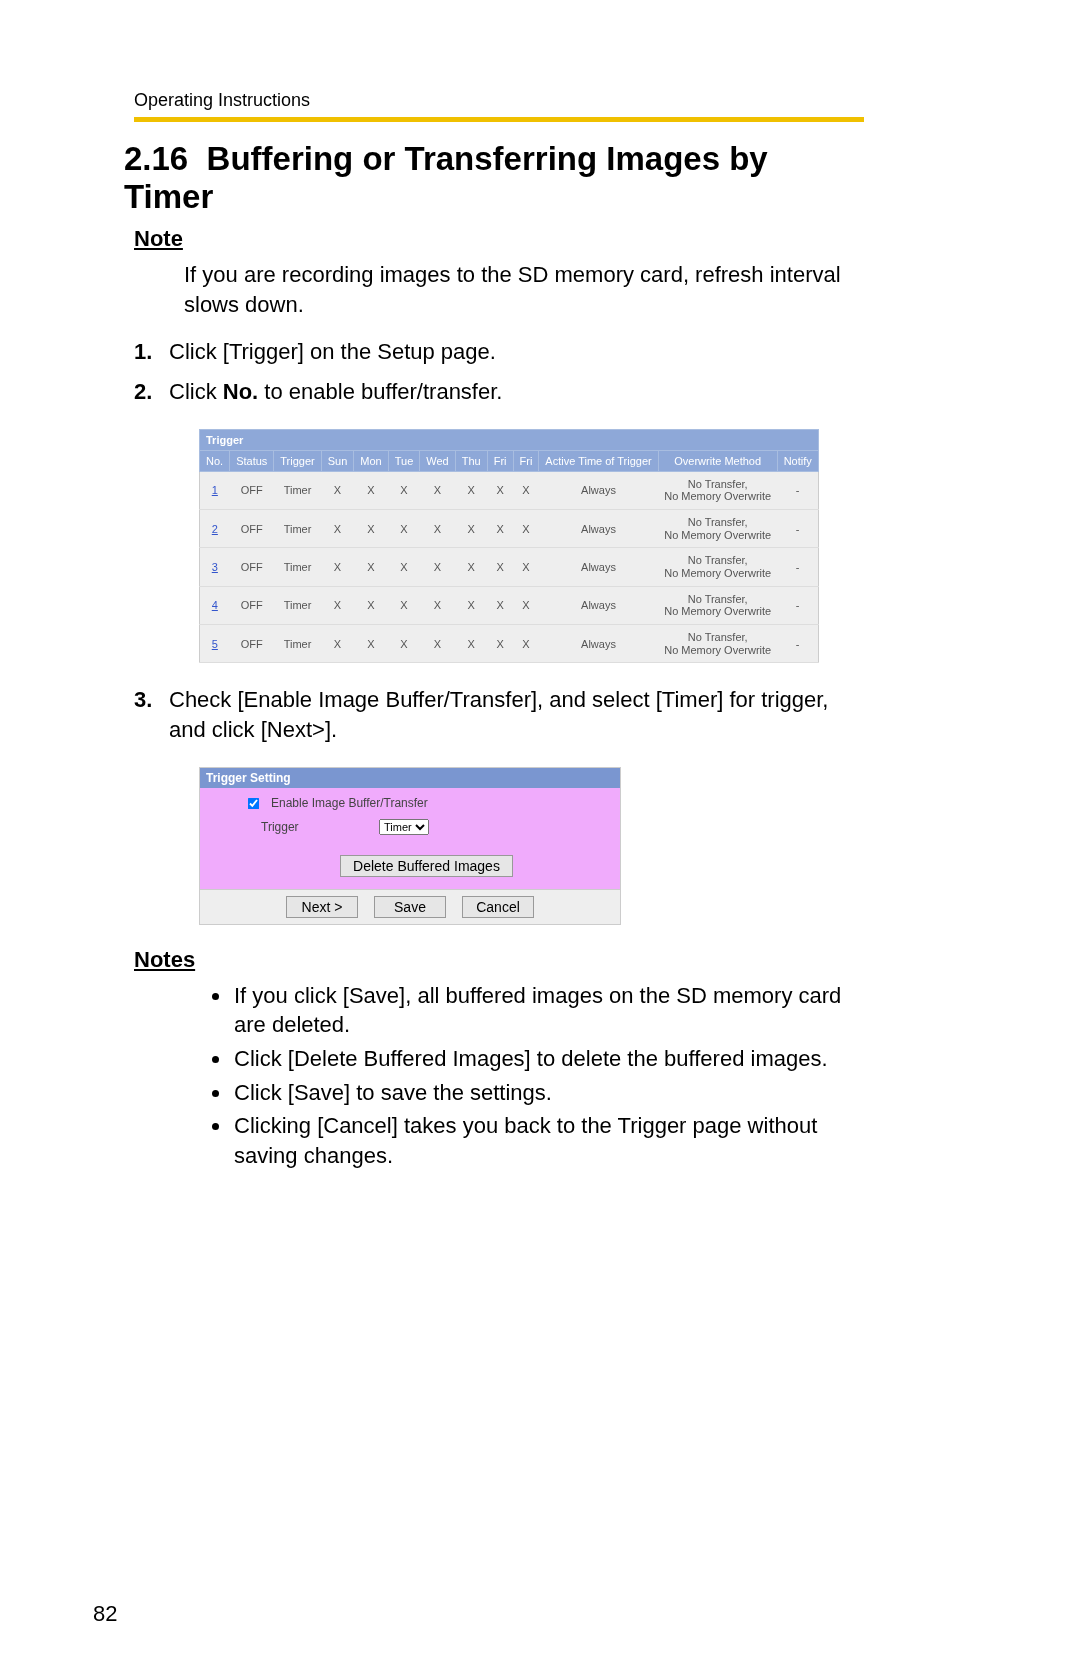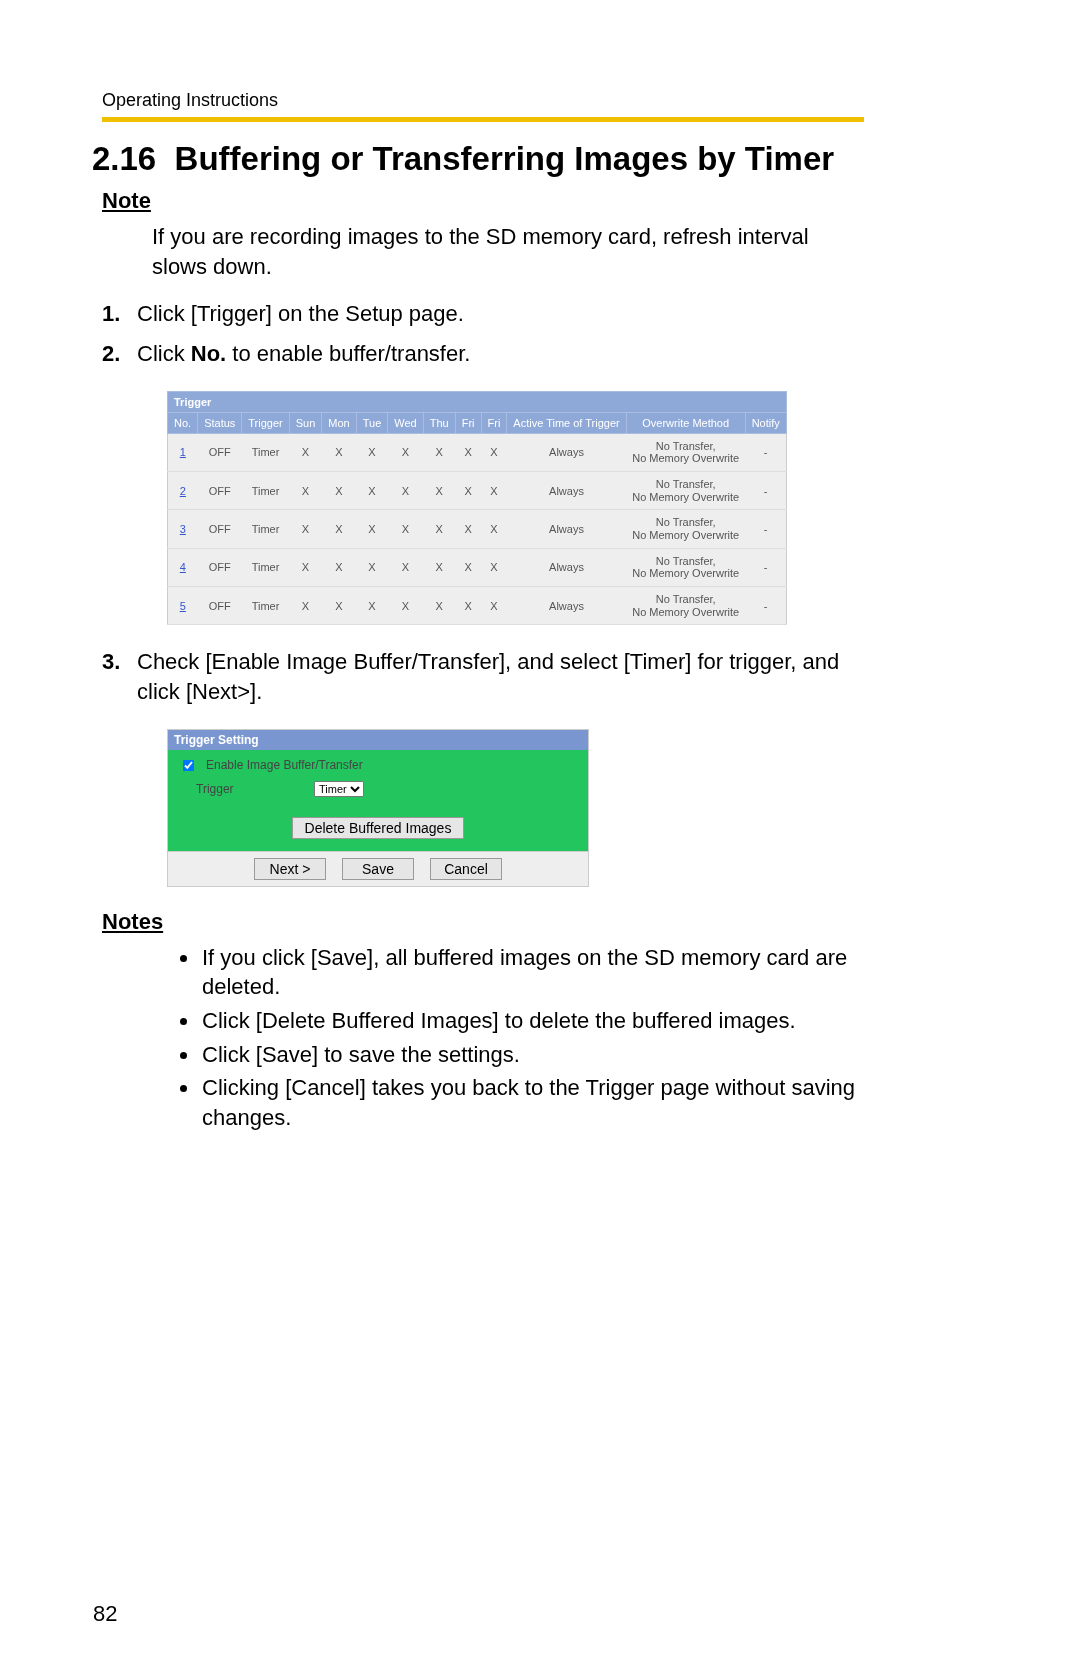--- a/index.html
+++ b/index.html
@@ -1,43 +1,43 @@
 <!DOCTYPE html>
 <html><head>
 <meta charset="utf-8">
 <style>
   html,body{margin:0;padding:0;background:#fff;}
   .page{
     width:944px;
     height:1669px;
     box-sizing:border-box;
-    padding:90px 80px 40px 72px;
+    padding:90px 80px 40px 104px;
     position:relative;
     font-family:Arial,Helvetica,sans-serif;
     color:#000;
   }
   .running-head{font-size:18px;margin-bottom:6px;margin-left:30px;}
   .rule{height:5px;background:#f0c000;margin-bottom:18px;margin-left:30px;}
   h1.section{font-size:33px;font-weight:bold;margin:0 0 10px 20px;}
   .intro{font-size:22px;margin:0 0 24px 30px;}
   .note-h{font-size:22px;font-weight:bold;text-decoration:underline;margin:0 0 8px 30px;}
   .note-body{font-size:22px;margin:0 0 18px 80px;line-height:1.35;}
   ol.steps{list-style:none;padding:0;margin:0 0 22px 30px;}
   ol.steps>li{font-size:22px;margin-bottom:10px;line-height:1.35;padding-left:35px;position:relative;}
   ol.steps>li .num{font-weight:bold;position:absolute;left:0;}
   ol.steps>li b{font-weight:bold;}
   .figure{margin:6px 0 22px 95px;}
   .trigger-table{border:1px solid #ccc;font-size:11px;border-collapse:collapse;background:#eee;}
   .trigger-table th{background:#8ea8d8;color:#fff;font-weight:normal;border:1px solid #a8bde0;padding:4px 6px;white-space:nowrap;text-align:center;}
   .trigger-table td{background:#eee;border-bottom:1px solid #ddd;padding:6px 6px;text-align:center;white-space:nowrap;color:#555;}
   .trigger-table td.link{color:#3355cc;text-decoration:underline;}
   .trigger-table td.method{line-height:1.15;}
-  .tsetting{border:1px solid #ccc;width:420px;font-size:12px;background:#22c55e;}
+  .tsetting{border:1px solid #ccc;width:420px;font-size:12px;background:#f0abfc;}
   .tsetting .hdr{background:#7a96d0;color:#fff;padding:3px 6px;font-weight:bold;font-size:12px;}
-  .tsetting .body{padding:6px 10px 12px 10px;color:#444;}
+  .tsetting .body{padding:6px 10px 12px 10px;color:#444;margin-left:33px;}
   .tsetting .row{display:flex;align-items:center;gap:8px;margin-bottom:6px;}
   .tsetting select{font-size:11px;}
   .tsetting .btnrow{text-align:center;margin-top:20px;}
   .tsetting .btnrow2{display:flex;gap:16px;justify-content:center;padding:6px 0;border-top:1px solid #ccc;background:#eee;}
   .tsetting button{font-size:14px;padding:2px 12px;background:#e6e6e6;border:1px solid #999;min-width:72px;}
   ul.notes{list-style:disc;padding-left:48px;margin:0 0 0 80px;}
   ul.notes>li{font-size:22px;line-height:1.35;margin-bottom:4px;padding-left:2px;}
   .pagenum{position:absolute;left:93px;bottom:42px;font-size:22px;}
   input[type=checkbox]{transform:scale(0.9);}
 </style>

